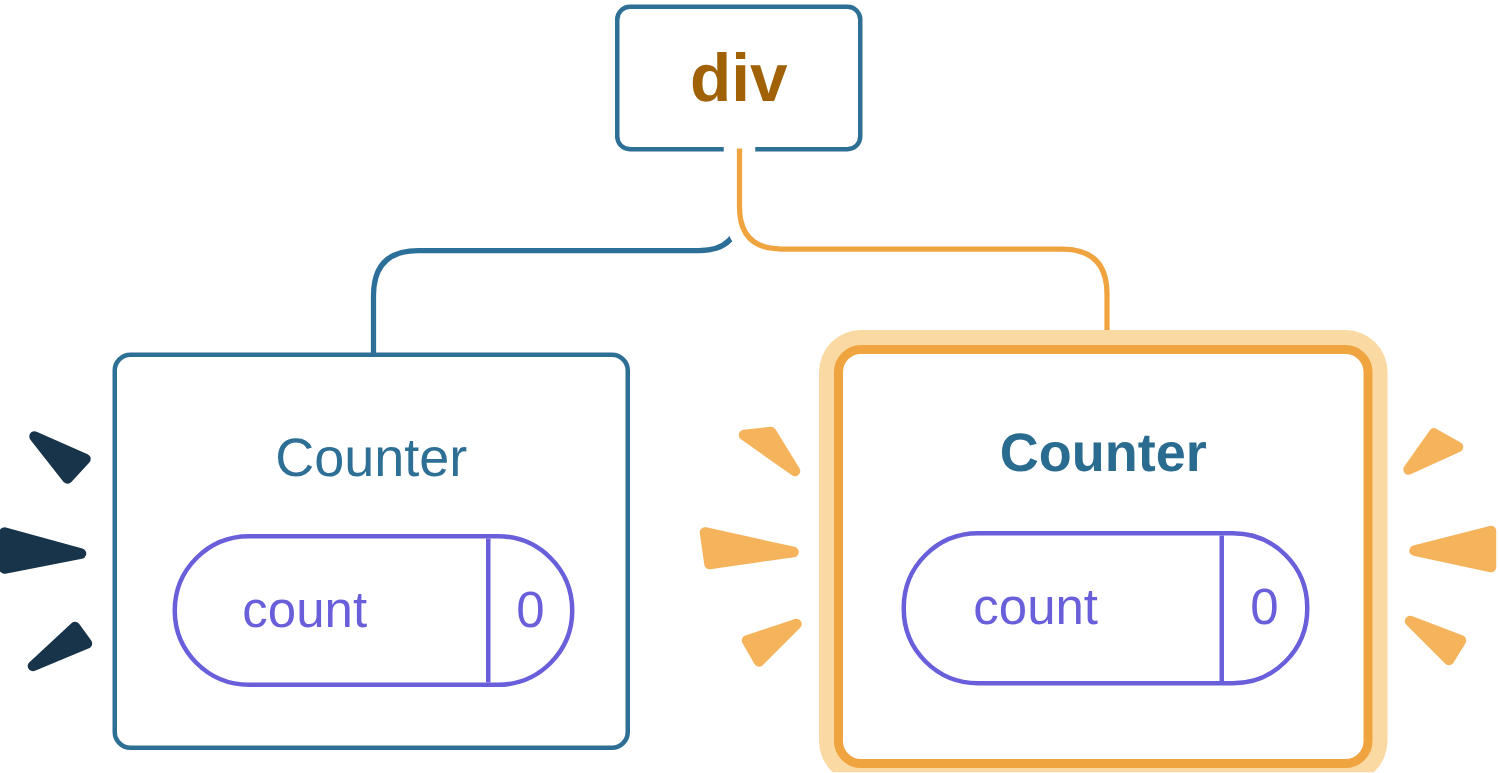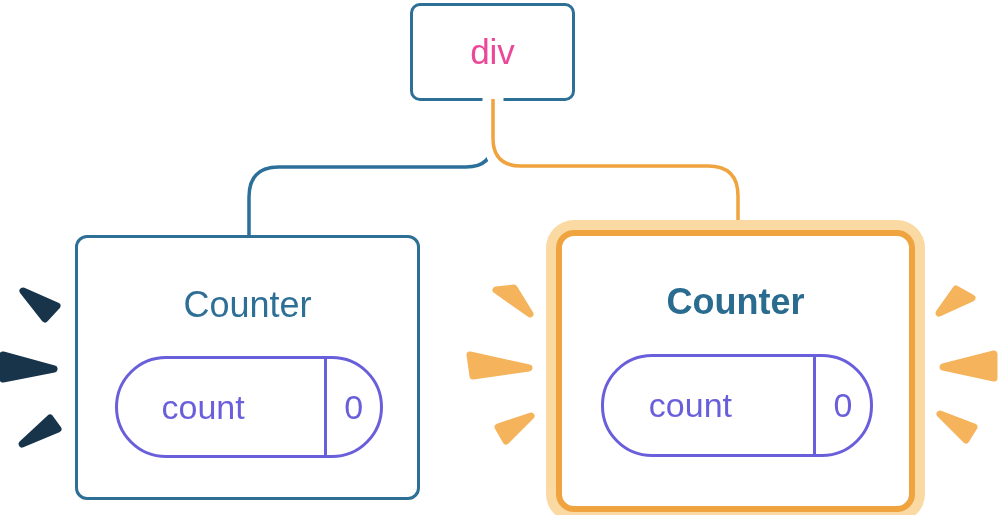--- a/index.html
+++ b/index.html
@@ -10,21 +10,21 @@
   }
   .abs { position:absolute; }
 
   
   #div-node {
     left:410px; top:3px; width:159px; height:92px;
     background:#ffffff; border:3px solid #2E6F96; border-radius:10px;
     display:flex; align-items:center; justify-content:center;
     z-index:0;
   }
-  #div-node .label { font-size:35px; color:#ec4899; }
+  #div-node .label { font-size:45px; color:#a16207;font-weight:bold; }
 
   
   #wires { left:0; top:0; z-index:1; }
 
   
   #card-left {
     left:75px; top:235px; width:339px; height:259px;
     background:#ffffff; border:3px solid #2E6F96; border-radius:12px;
     z-index:2;
   }

